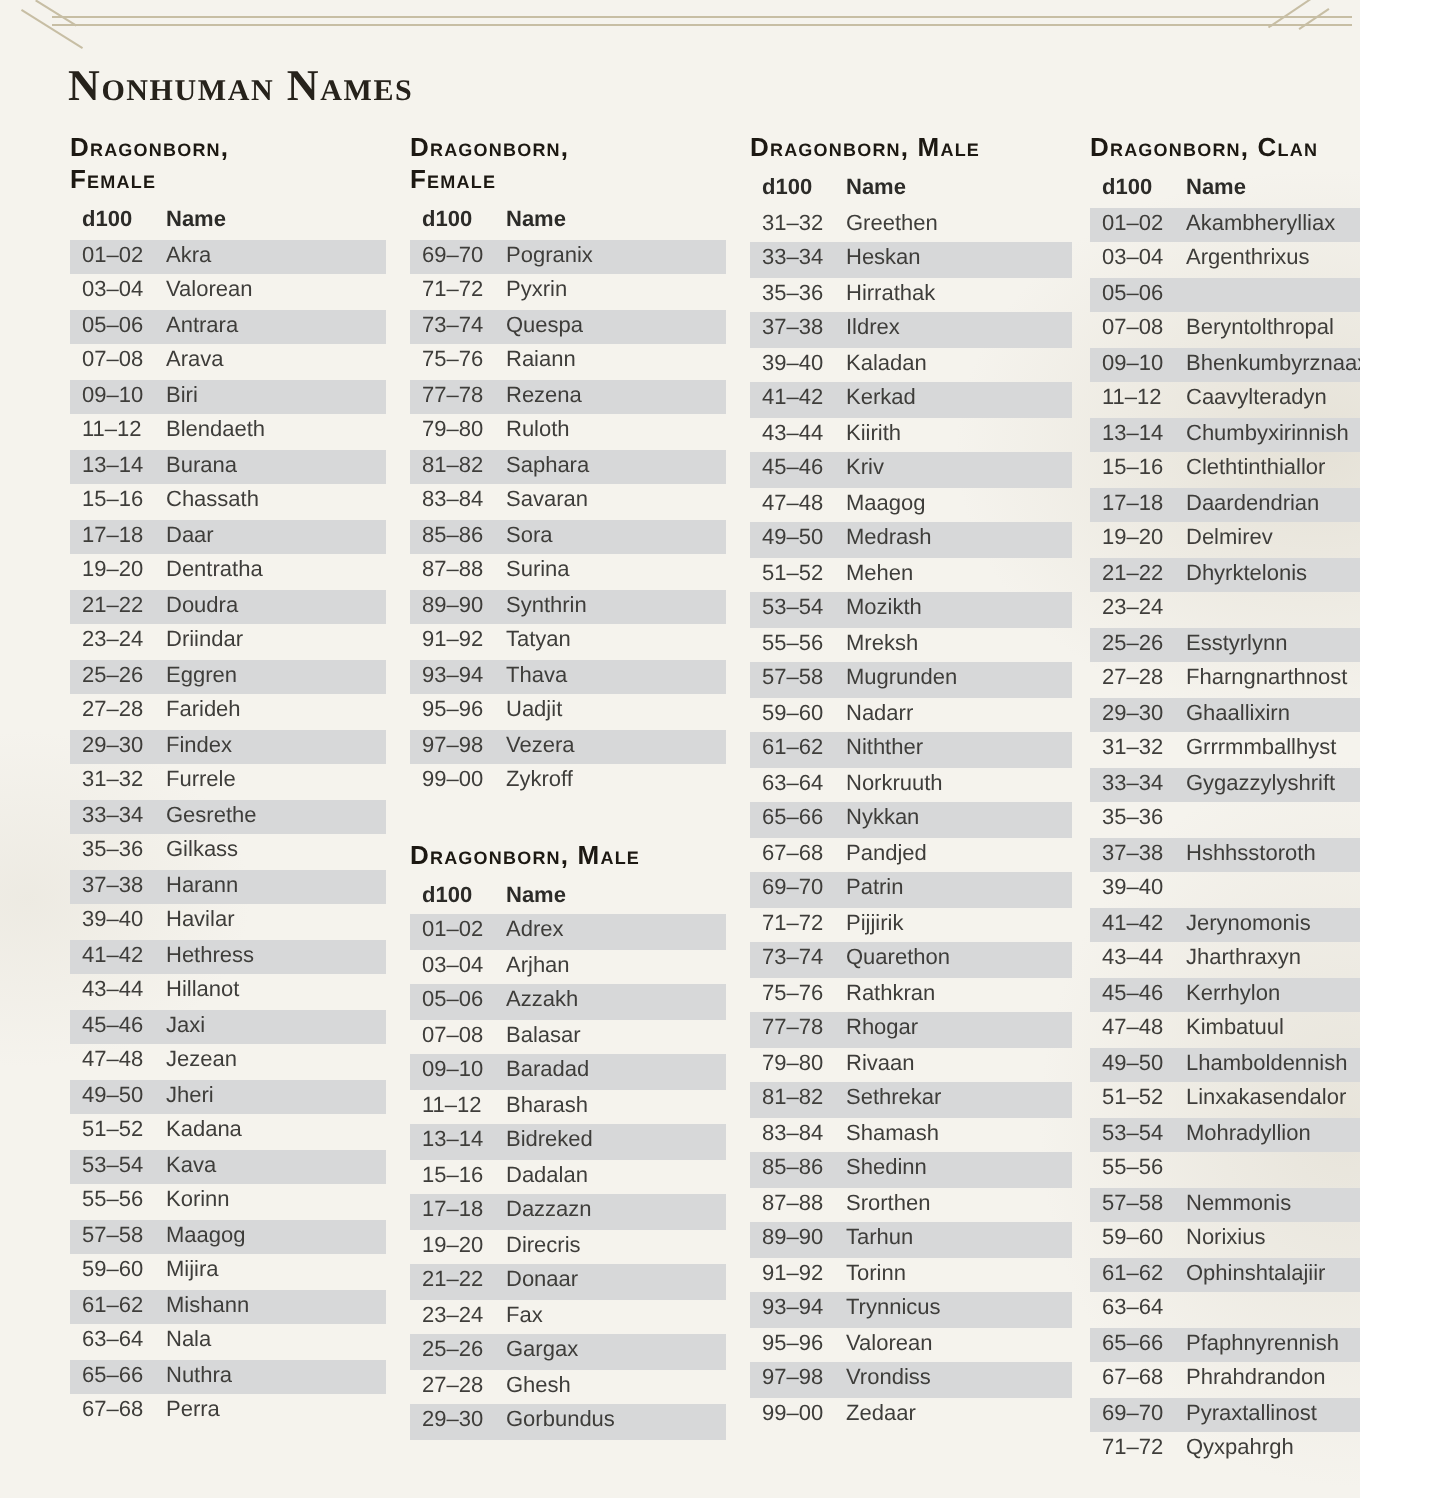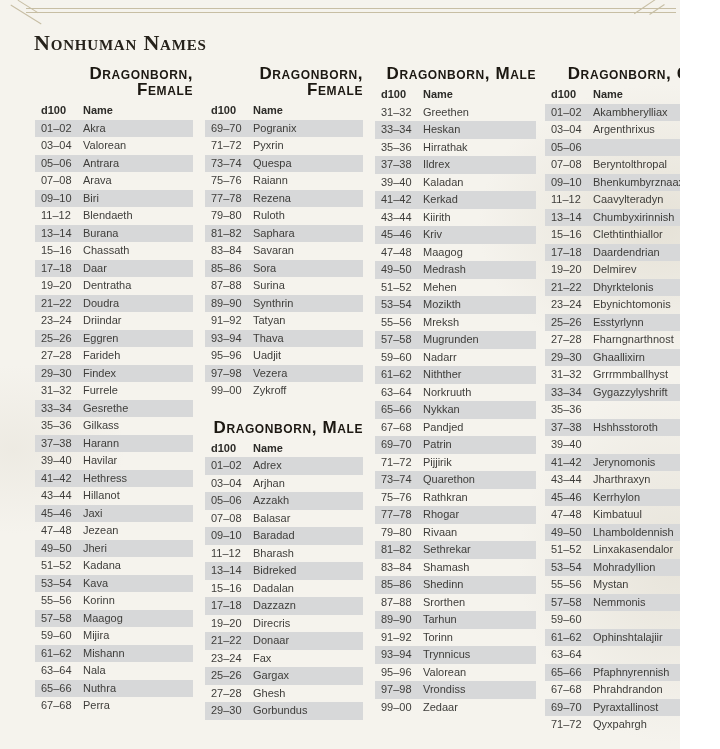--- a/index.html
+++ b/index.html
@@ -36,27 +36,26 @@
   }
   
   .col{position:absolute;top:66px;}
   .col-0{left:35px;width:158px;}
   .col-1{left:205px;width:158px;}
   .col-2{left:375px;width:161px;}
   .col-3{left:545px;width:171px;}
   .tbl + .tbl{margin-top:20px;}
   .sec-title{
     margin:0 0 4px 0;
-    font-size:17px;
+    font-size:13px;
     font-weight:bold;
     font-variant:small-caps;
     letter-spacing:.6px;
     color:#1c1812;
     line-height:16px;
-    text-align:right;
   }
   .row{
     display:flex;
     height:17.5px;
     line-height:17.5px;
     font-size:11px;
     color:#3e3d3a;
   }
   .row.head{font-weight:bold;color:#2c2b28;}
   .row.shaded{background:#d7d8d9;}
@@ -566,21 +565,20 @@
         <div class="row">
           <span class="cell-range">19–20</span>
           <span class="cell-name">Delmirev</span>
         </div>
         <div class="row shaded">
           <span class="cell-range">21–22</span>
           <span class="cell-name">Dhyrktelonis</span>
         </div>
         <div class="row">
           <span class="cell-range">23–24</span>
-          <span class="cell-name">Ebynichtomonis</span>
         </div>
         <div class="row shaded">
           <span class="cell-range">25–26</span>
           <span class="cell-name">Esstyrlynn</span>
         </div>
         <div class="row">
           <span class="cell-range">27–28</span>
           <span class="cell-name">Fharngnarthnost</span>
         </div>
         <div class="row shaded">
@@ -628,28 +626,28 @@
         <div class="row">
           <span class="cell-range">51–52</span>
           <span class="cell-name">Linxakasendalor</span>
         </div>
         <div class="row shaded">
           <span class="cell-range">53–54</span>
           <span class="cell-name">Mohradyllion</span>
         </div>
         <div class="row">
           <span class="cell-range">55–56</span>
-          <span class="cell-name">Mystan</span>
         </div>
         <div class="row shaded">
           <span class="cell-range">57–58</span>
           <span class="cell-name">Nemmonis</span>
         </div>
         <div class="row">
           <span class="cell-range">59–60</span>
+          <span class="cell-name">Norixius</span>
         </div>
         <div class="row shaded">
           <span class="cell-range">61–62</span>
           <span class="cell-name">Ophinshtalajiir</span>
         </div>
         <div class="row">
           <span class="cell-range">63–64</span>
         </div>
         <div class="row shaded">
           <span class="cell-range">65–66</span>

